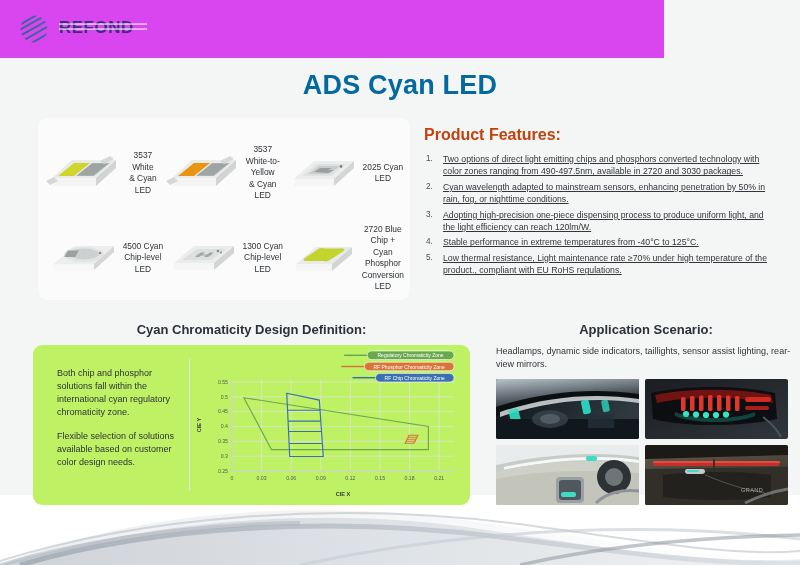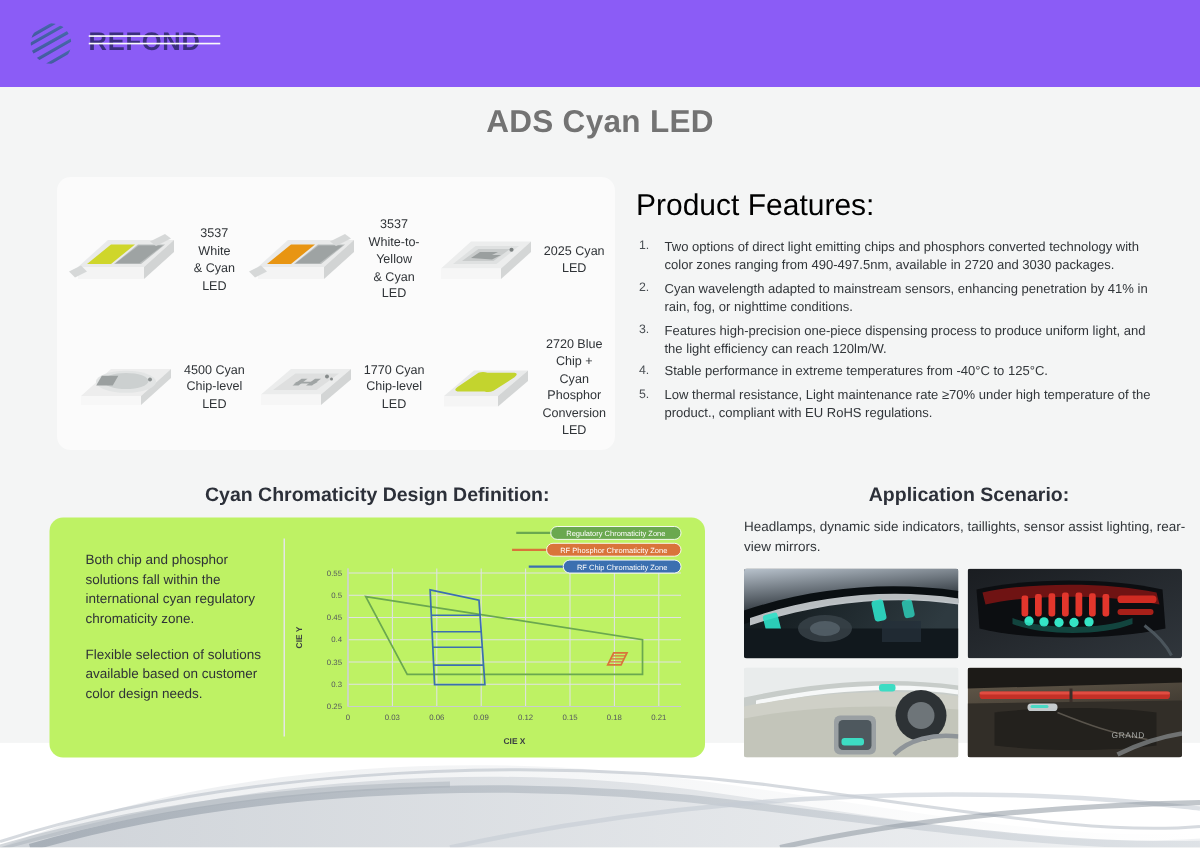--- a/index.html
+++ b/index.html
@@ -18,40 +18,40 @@
     left: 0; bottom: 0;
     width: 800px; height: 70px;
     overflow: hidden;
     z-index: 0;
   }
 
   
   .header {
     position: absolute;
     top: 0; left: 0;
-    width: 800px; height: 58px;
-    background: #8b5cf6;
+    width: 664px; height: 58px;
+    background: #d946ef;
     display: flex;
     align-items: center;
     padding-left: 18px;
     z-index: 3;
   }
   .logo-wrap { display: flex; align-items: center; gap: 9px; }
   .logo-mark { width: 32px; height: 32px; display: block; }
   .logo-text { display: block; }
 
   
   .page-title {
     position: absolute;
     top: 70px; left: 0; width: 800px;
     text-align: center;
-    font-size: 21px;
+    font-size: 27px;
     font-weight: bold;
     letter-spacing: .2px;
-    color: #737373;
+    color: #0369a1;
     z-index: 2;
   }
 
   
   .top-row {
     position: absolute;
     top: 118px; left: 38px;
     width: 730px; height: 195px;
     display: flex;
     gap: 14px;
@@ -81,34 +81,35 @@
     font-size: 8.4px;
     line-height: 11.5px;
     text-align: center;
     color: #2f3337;
     white-space: pre-line;
   }
 
   
   .features { width: 344px; padding-top: 8px; }
   .features h2 {
-    font-size: 20px;
-    font-weight: normal;
-    color: #000000;
+    font-size: 16px;
+    font-weight: bold;
+    color: #c2410c;
     margin-bottom: 9px;
   }
   ol.feature-list { list-style: none; counter-reset: f; }
   ol.feature-list li {
     counter-increment: f;
     position: relative;
     padding-left: 19px;
     font-size: 8.7px;
     line-height: 12.4px;
     color: #32363a;
     margin-bottom: 3px;
+    text-decoration: underline;
   }
   ol.feature-list li::before {
     content: counter(f) ".";
     position: absolute;
     left: 2px; top: 0;
     font-size: 8.2px;
     color: #4a4f54;
   }
 
   
@@ -318,21 +319,21 @@
           <polygon points="10,30 50,30 50,37 10,37" fill="#f6f6f6"></polygon>
           <polygon points="50,30 70,13 70,20 50,37" fill="#d3d5d5"></polygon>
           <polygon points="18,27 33,16 62,16 47,27" fill="#dedfdf"></polygon>
           <path d="M31,24 L37,19.5 L41,19.5 L35,24 Z" fill="#a0a5a5"></path>
           <path d="M40,24 L46,19.5 L50,19.5 L44,24 Z" fill="#a0a5a5"></path>
           <path d="M34,21.5 L48,21.5 L46,22.6 L32,22.6 Z" fill="#a0a5a5"></path>
           <circle cx="54" cy="18" r="1.3" fill="#868b8b"></circle>
           <circle cx="57" cy="19.6" r="1" fill="#868b8b"></circle>
         </svg>
       </span>
-      <span class="prod-label">1770 Cyan
+      <span class="prod-label">1300 Cyan
 Chip-level LED</span>
     </div>
 
     <div class="prod-cell">
       <span class="prod-img">
         <svg width="78" height="46" viewBox="0 0 78 46">
           <polygon points="12,31 32,14 68,14 48,31" fill="#e9eaea"></polygon>
           <polygon points="12,31 48,31 48,38 12,38" fill="#f5f5f5"></polygon>
           <polygon points="48,31 68,14 68,21 48,38" fill="#d3d5d5"></polygon>
           <path d="M21,28 Q18,27 21,25 L35,15.5 Q38,14.5 41,15.5 L59,15.5 Q62,16 59,18.5 L45,27.5 Q42,29 39,28 Z" fill="#c3d42e"></path>
@@ -340,22 +341,22 @@
       </span>
       <span class="prod-label">2720 Blue Chip +
 Cyan Phosphor Conversion LED</span>
     </div>
   </div>
 
   <div class="features">
     <h2>Product Features:</h2>
     <ol class="feature-list">
       <li>Two options of direct light emitting chips and phosphors converted technology with color zones ranging from 490-497.5nm, available in 2720 and 3030 packages.</li>
-      <li>Cyan wavelength adapted to mainstream sensors, enhancing penetration by 41% in rain, fog, or nighttime conditions.</li>
-      <li>Features high-precision one-piece dispensing process to produce uniform light, and the light efficiency can reach 120lm/W.</li>
+      <li>Cyan wavelength adapted to mainstream sensors, enhancing penetration by 50% in rain, fog, or nighttime conditions.</li>
+      <li>Adopting high-precision one-piece dispensing process to produce uniform light, and the light efficiency can reach 120lm/W.</li>
       <li>Stable performance in extreme temperatures from -40°C to 125°C.</li>
       <li>Low thermal resistance, Light maintenance rate ≥70% under high temperature of the product., compliant with EU RoHS regulations.</li>
     </ol>
   </div>
 </div>
 
 <div class="chroma-section">
   <div class="sec-head">Cyan Chromaticity Design Definition:</div>
   <div class="chroma-card">
     <div class="chroma-text">

